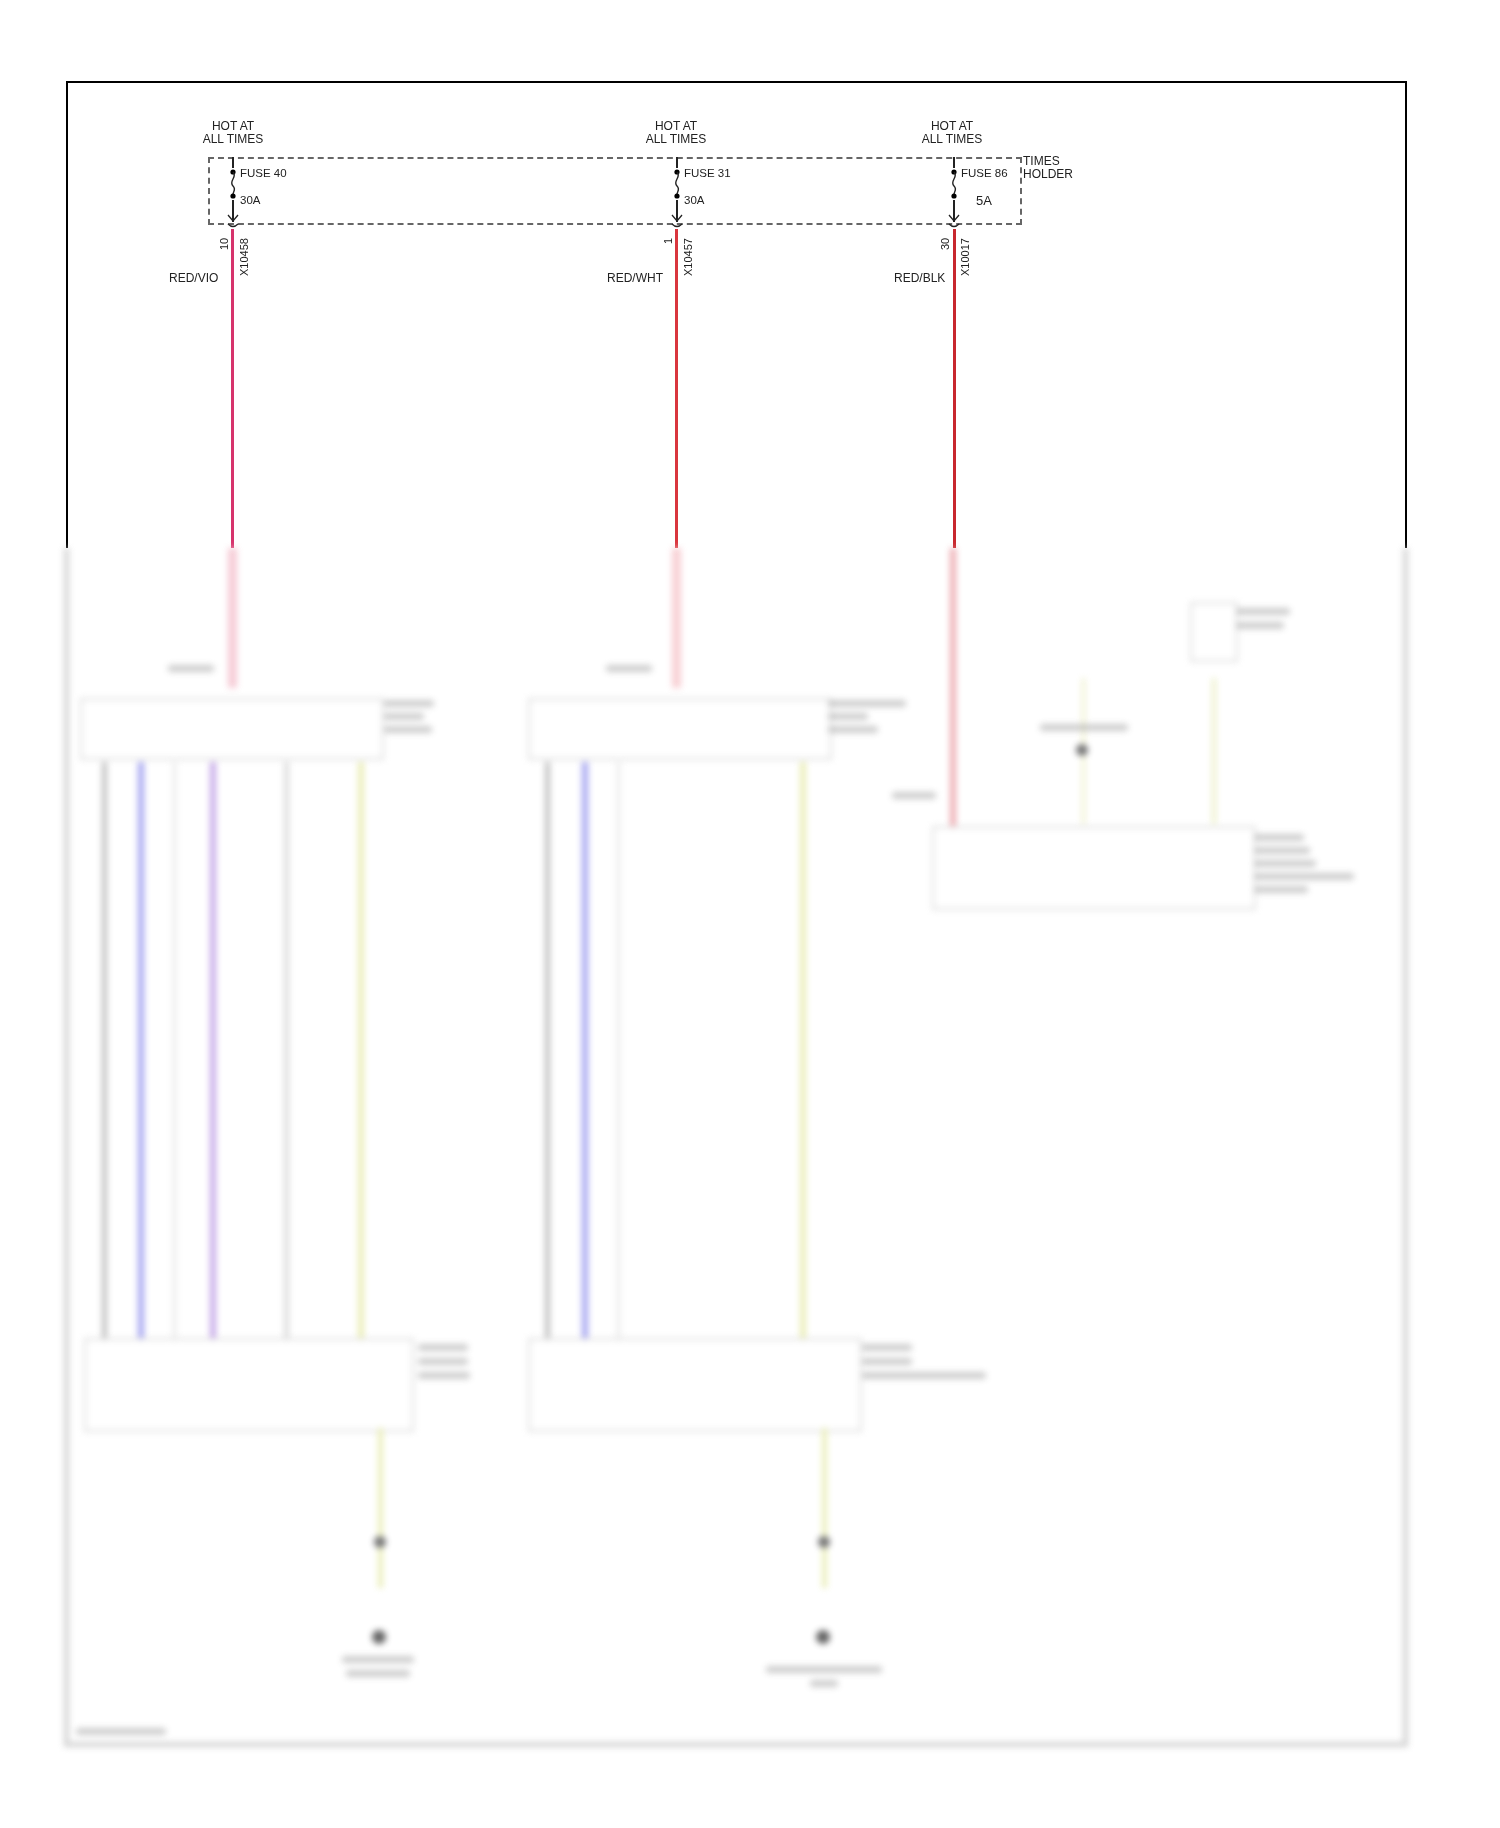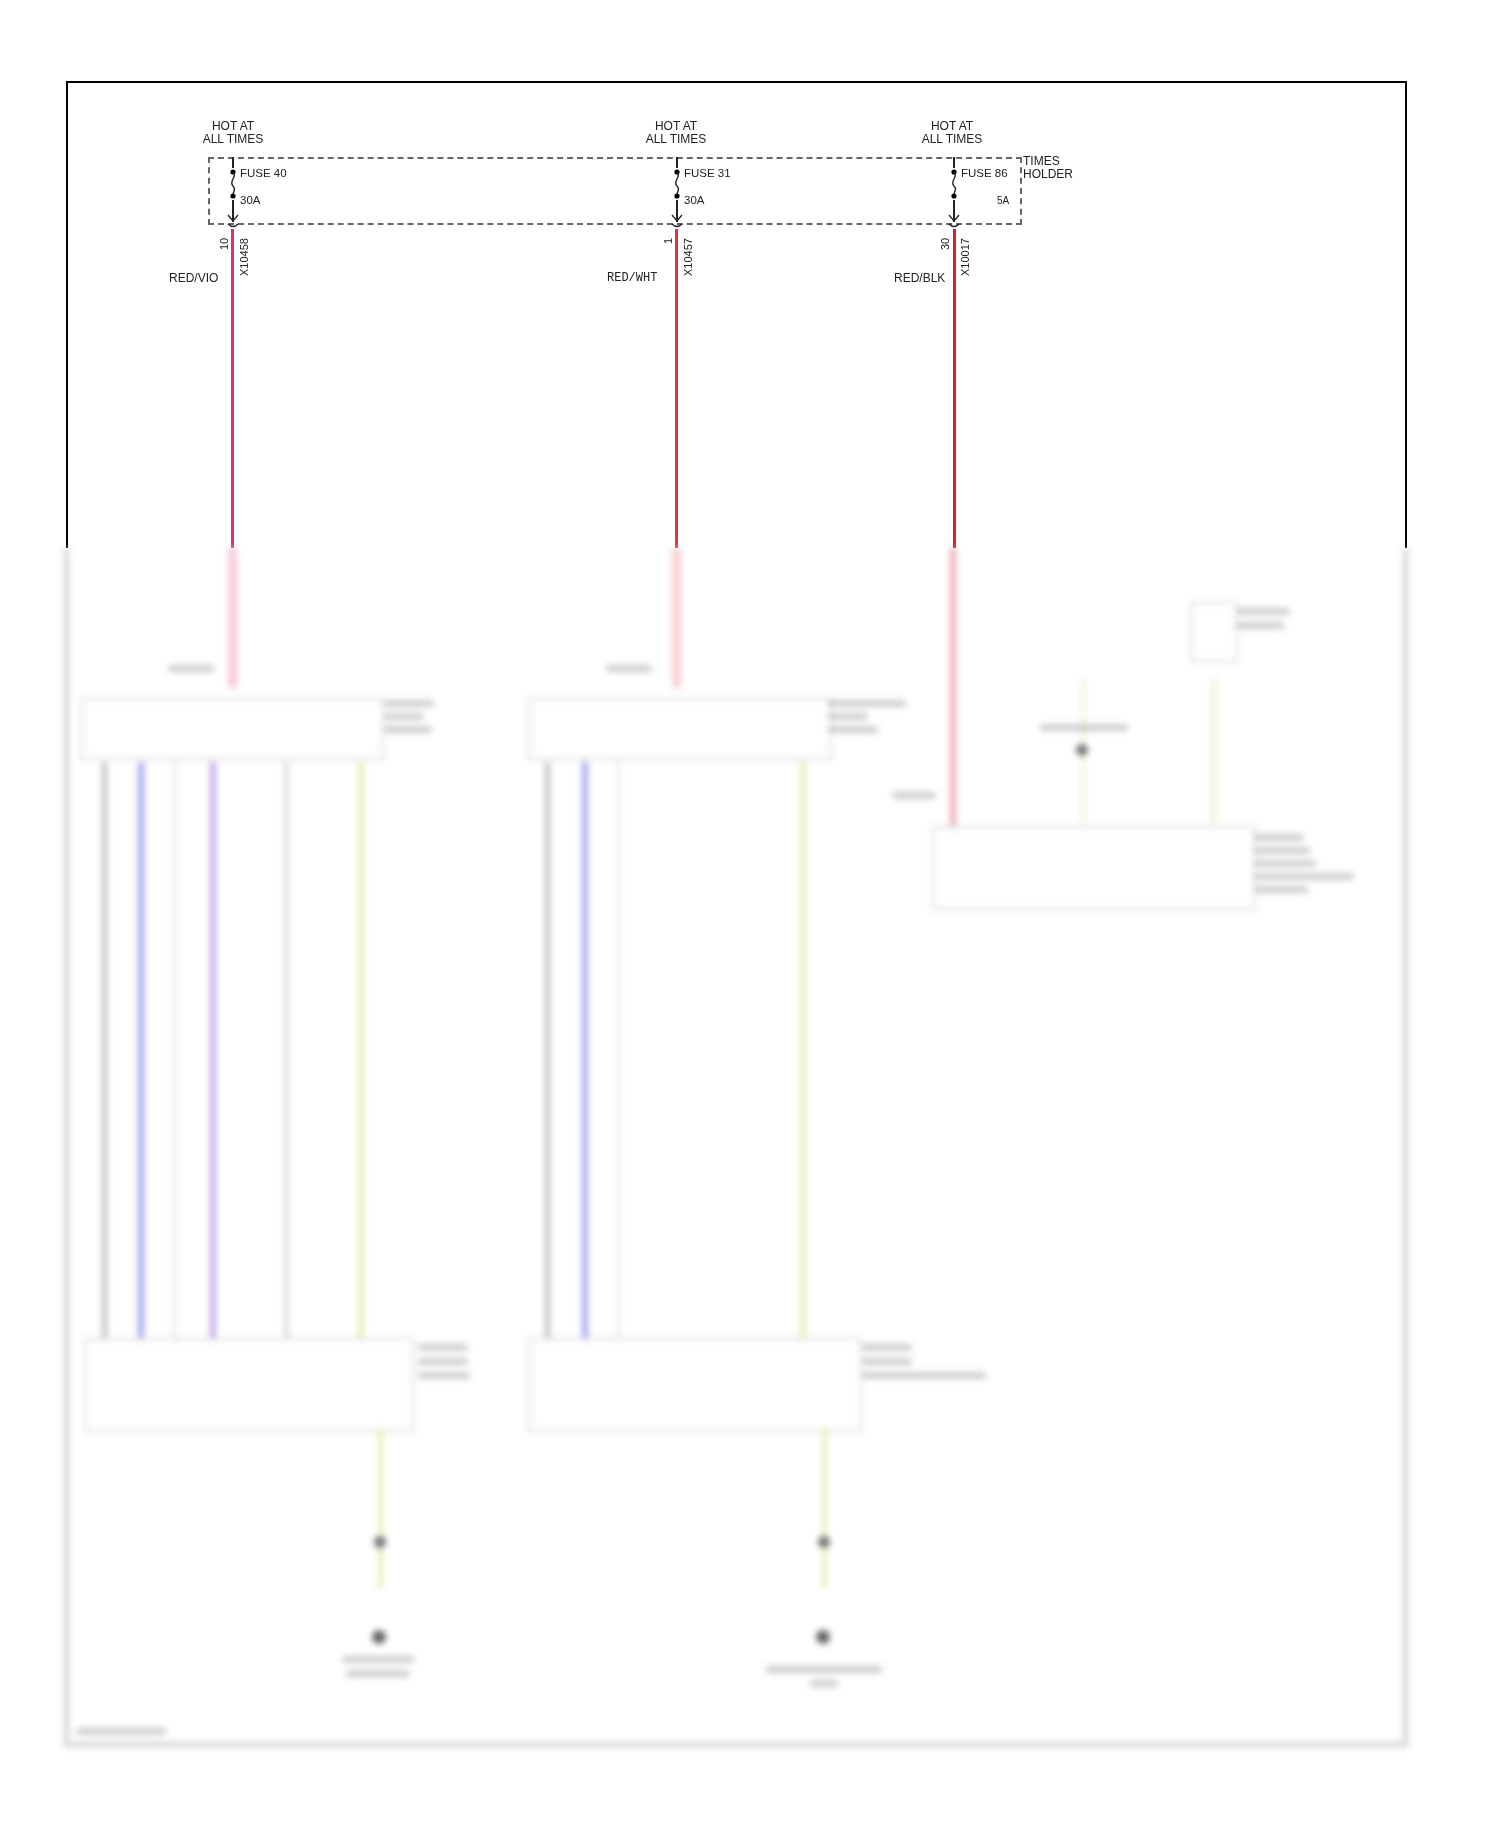--- a/index.html
+++ b/index.html
@@ -63,38 +63,38 @@
     <circle cx="7" cy="28" r="2.6" fill="#000"></circle>
   </svg>
   <div class="lbl" style="left:684px; top:167px; font-size:11.5px;">FUSE 31</div>
   <div class="lbl" style="left:684px; top:194px; font-size:11.5px;">30A</div>
   <svg class="abs" style="left:669px; top:214px;" width="16" height="16" viewBox="0 0 16 16">
     <path d="M3 1 L8 7 L13 1" stroke="#222" stroke-width="1.3" fill="none"></path>
     <path d="M3 10 Q8 15 13 10" stroke="#222" stroke-width="1.3" fill="none"></path>
   </svg>
   <div class="vtext" style="left:662px; top:244px;">1</div>
   <div class="vtext" style="left:682px; top:276px;">X10457</div>
-  <div class="lbl" style="left:607px; top:272px;font-family:Liberation Mono, monospace;">RED/WHT</div>
+  <div class="lbl" style="left:607px; top:272px;">RED/WHT</div>
   <div class="abs" style="left:675px; top:229px; width:3px; height:319px; background:#d9363e;"></div>
 </div>
 
 <div>
   <div class="lbl center" style="left:912px; top:120px; width:80px;">
     <div>HOT AT</div>
     <div>ALL TIMES</div>
   </div>
   <div class="abs" style="left:953px; top:157px; width:1.5px; height:65px; background:#222;"></div>
   <svg class="abs" style="left:947px; top:168px;" width="14" height="32" viewBox="0 0 14 32">
     <rect x="0" y="0" width="14" height="32" fill="#fff"></rect>
     <circle cx="7" cy="4" r="2.6" fill="#000"></circle>
     <path d="M7 4 C 12 9, 2 13, 7 18 C 11 22, 6 24, 7 28" stroke="#222" stroke-width="1.4" fill="none"></path>
     <circle cx="7" cy="28" r="2.6" fill="#000"></circle>
   </svg>
   <div class="lbl" style="left:961px; top:167px; font-size:11.5px;">FUSE 86</div>
-  <div class="lbl" style="left:997px; top:194px; font-size:10px;">5A</div>
+  <div class="lbl" style="left:976px; top:194px; font-size:13px;">5A</div>
   <svg class="abs" style="left:946px; top:214px;" width="16" height="16" viewBox="0 0 16 16">
     <path d="M3 1 L8 7 L13 1" stroke="#222" stroke-width="1.3" fill="none"></path>
     <path d="M3 10 Q8 15 13 10" stroke="#222" stroke-width="1.3" fill="none"></path>
   </svg>
   <div class="vtext" style="left:939px; top:250px;">30</div>
   <div class="vtext" style="left:959px; top:276px;">X10017</div>
   <div class="lbl" style="left:894px; top:272px;">RED/BLK</div>
   <div class="abs" style="left:953px; top:229px; width:3px; height:319px; background:#c8282e;"></div>
 </div>
 

